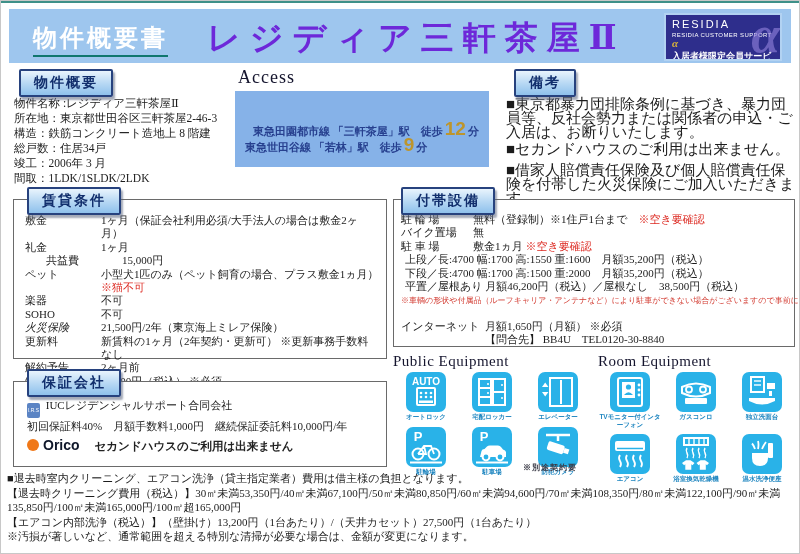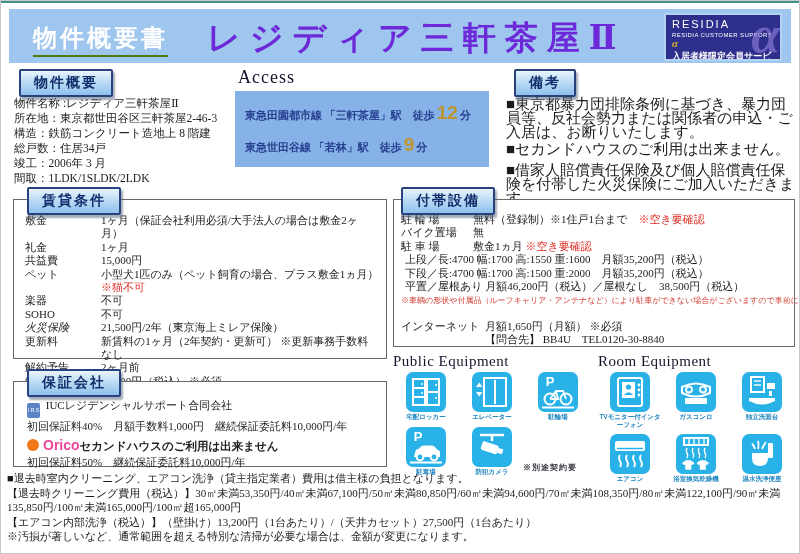--- a/index.html
+++ b/index.html
@@ -3,21 +3,21 @@
 <meta charset="utf-8">
 <style>
   html,body{margin:0;padding:0;background:#e8e8e8;}
   .page{position:relative;width:800px;height:554px;background:#ffffff;border:1px solid #c8c8c8;
         overflow:hidden;font-family:"Liberation Serif","DejaVu Serif",serif;color:#222;box-sizing:border-box;}
   .top-edge{position:absolute;top:0;left:0;right:0;height:2px;background:#3f9189;}
 
   
   .banner{position:absolute;left:8px;top:8px;width:782px;height:54px;background:#9ec6ee;}
   .doc-type{position:absolute;left:24px;top:13px;font-size:24px;font-weight:bold;color:#fff;
-            letter-spacing:3px;border-bottom:2px solid #4d7c0f;padding-bottom:1px;}
+            letter-spacing:3px;border-bottom:2px solid #0f766e;padding-bottom:1px;}
   .main-title{position:absolute;left:198px;top:7px;font-size:33px;font-weight:bold;color:#6d28d9;letter-spacing:9px;white-space:nowrap;}
   .badge{position:absolute;right:9px;top:4px;width:114px;height:44px;background:#2e2e8c;border:2px solid #b2d2f2;
          color:#fff;font-family:"Liberation Sans","DejaVu Sans",sans-serif;overflow:hidden;}
   .badge-brand{margin:4px 0 0 6px;font-size:11px;font-weight:normal;letter-spacing:2px;line-height:11px;}
   .badge-support{margin:1px 0 0 6px;font-size:6px;letter-spacing:.4px;line-height:8px;}
   .badge-support .alpha-gold{color:#d9b33a;font-size:11px;font-style:italic;font-family:"Liberation Serif",serif;font-weight:bold;}
   .badge-service{margin:2px 0 0 6px;font-size:9px;font-weight:bold;line-height:11px;}
   .badge-watermark{position:absolute;right:0px;top:-10px;font-size:52px;font-style:italic;font-weight:bold;
                    font-family:"Liberation Serif",serif;color:rgba(140,125,215,0.65);pointer-events:none;}
 
@@ -30,41 +30,41 @@
   
   .box{position:absolute;border:1px solid #6a6a6a;background:#fff;box-sizing:border-box;}
 
   
   .overview-lines{position:absolute;left:13px;top:95px;width:220px;font-size:11.5px;line-height:15px;color:#1c1c1c;}
 
   
   .access-title{position:absolute;left:237px;top:66px;font-size:18px;color:#15152e;letter-spacing:1px;}
   .access-box{position:absolute;left:234px;top:90px;width:254px;height:76px;background:#86b2e8;}
   .access-route{position:absolute;left:10px;font-size:11px;font-weight:bold;color:#27408f;white-space:nowrap;}
-  .access-route.r0{top:11px;} .access-route.r1{top:43px;}
+  .access-route.r0{top:27px;margin-left:8px;} .access-route.r1{top:43px;}
   .access-min{color:#bd952c;font-size:19px;font-weight:bold;font-family:"Liberation Sans",sans-serif;padding:0 2px;}
 
   
   .remarks{position:absolute;left:505px;top:96px;width:290px;font-size:15px;line-height:14px;color:#1c1c1c;}
   .remarks .rm{margin-bottom:3px;}
   .remarks .rm.gap{margin-bottom:7px;}
 
   
   .kvwrap{position:absolute;font-size:11px;line-height:13.4px;color:#1c1c1c;}
   .kvrow{display:flex;}
   .kvrow .kl{flex:none;}
   .red{color:#dd2a22;}
 
   
   .gline{white-space:nowrap;}
   .gterms{}
   .iuc-logo{display:inline-block;width:13px;height:15px;background:#5b84c4;color:#fff;font-size:5px;line-height:15px;
             text-align:center;font-family:"Liberation Sans",sans-serif;vertical-align:-3px;margin-right:3px;border-radius:2px;}
   .orico-dot{display:inline-block;width:12px;height:12px;border-radius:50%;background:#f07818;vertical-align:-1px;margin-right:4px;}
-  .orico-word{font-family:"Liberation Sans","DejaVu Sans",sans-serif;font-weight:bold;font-size:14px;color:#ec4899;margin-right:0;}
+  .orico-word{font-family:"Liberation Sans","DejaVu Sans",sans-serif;font-weight:bold;font-size:14px;color:#0f172a;margin-right:15px;}
   .gname{font-family:"Liberation Sans","DejaVu Sans",sans-serif;font-weight:bold;font-size:11.5px;color:#222;}
 
   
   .eq-title{position:absolute;font-size:15px;color:#15152e;letter-spacing:.5px;}
   .eq-grid{position:absolute;width:198px;display:flex;flex-wrap:wrap;}
   .eq-cell{width:66px;display:flex;flex-direction:column;align-items:center;margin-bottom:6px;}
   .eq-icon{width:40px;height:40px;background:#29b2e8;border-radius:7px;display:flex;align-items:center;justify-content:center;}
   .eq-icon svg{display:block;}
   .eq-label{margin-top:1px;font-size:6.5px;line-height:7.5px;color:#1f86c0;text-align:center;
             font-family:"Liberation Sans","DejaVu Sans",sans-serif;font-weight:bold;width:62px;}
@@ -130,21 +130,21 @@
   <div class="kvwrap" style="left:24px;top:213px;width:354px;">
     <div class="kvrow">
         <span class="kl" style="width:76px;">敷金</span>
         <span><span>1ヶ月（保証会社利用必須/大手法人の場合は敷金2ヶ月）</span><span class="red"></span></span>
       </div>
     <div class="kvrow">
         <span class="kl" style="width:76px;">礼金</span>
         <span>1ヶ月</span>
       </div>
     <div class="kvrow">
-        <span class="kl" style="width:76px;">共益費</span>
+        <span class="kl" style="width:76px;margin-left:21px;">共益費</span>
         <span>15,000円</span>
       </div>
     <div class="kvrow">
         <span class="kl" style="width:76px;">ペット</span>
         <span><span>小型犬1匹のみ（ペット飼育の場合、プラス敷金1ヵ月）</span><span class="red">※猫不可</span></span>
       </div>
     <div class="kvrow">
         <span class="kl" style="width:76px;">楽器</span>
         <span>不可</span>
       </div>
@@ -202,25 +202,40 @@
   <div class="box" style="left:12px;top:380px;width:374px;height:86px;"></div>
   <div class="kvwrap" style="left:26px;top:396px;width:350px;line-height:16px;">
     <div class="gline">
       <span class="iuc-logo">I.R.S</span>
       <span>IUCレジデンシャルサポート合同会社</span>
     </div>
     <div class="gterms">初回保証料40%　月額手数料1,000円　継続保証委託料10,000円/年</div>
     <div class="gline" style="margin-top:3px;">
       <span class="orico-dot"></span><span class="orico-word">Orico</span><span class="gname">セカンドハウスのご利用は出来ません</span>
     </div>
-    <div class="gterms">初回保証料50%　継続保証委託料10,000円/年</div>
   </div>
 
   <div class="eq-title" style="left:392px;top:352px;">Public Equipment</div>
   <div class="eq-grid" style="left:392px;top:371px;">
+    <div class="eq-cell">
+      <div class="eq-icon">
+        <svg viewBox="0 0 40 40" width="40" height="40">
+            <text x="20" y="13" text-anchor="middle" font-size="10" font-weight="bold" fill="#fff" font-family="sans-serif">AUTO</text>
+            <rect x="11" y="16" width="18" height="17" rx="1" fill="none" stroke="#fff" stroke-width="2"></rect>
+            <circle cx="15" cy="21" r="1.3" fill="#fff"></circle>
+            <circle cx="20" cy="21" r="1.3" fill="#fff"></circle>
+            <circle cx="25" cy="21" r="1.3" fill="#fff"></circle>
+            <circle cx="15" cy="25" r="1.3" fill="#fff"></circle>
+            <circle cx="20" cy="25" r="1.3" fill="#fff"></circle>
+            <circle cx="25" cy="25" r="1.3" fill="#fff"></circle>
+            <rect x="13" y="28.5" width="14" height="2.5" fill="#fff"></rect>
+          </svg>
+      </div>
+      <div class="eq-label">オートロック</div>
+    </div>
     <div class="eq-cell">
       <div class="eq-icon">
         <svg viewBox="0 0 40 40" width="40" height="40">
             <rect x="7" y="7" width="12" height="26" fill="none" stroke="#fff" stroke-width="2"></rect>
             <rect x="21" y="7" width="12" height="26" fill="none" stroke="#fff" stroke-width="2"></rect>
             <line x1="7" y1="16" x2="19" y2="16" stroke="#fff" stroke-width="2"></line>
             <line x1="7" y1="25" x2="19" y2="25" stroke="#fff" stroke-width="2"></line>
             <line x1="21" y1="20" x2="33" y2="20" stroke="#fff" stroke-width="2"></line>
             <circle cx="16" cy="12" r="1" fill="#fff"></circle>
             <circle cx="16" cy="21" r="1" fill="#fff"></circle>

